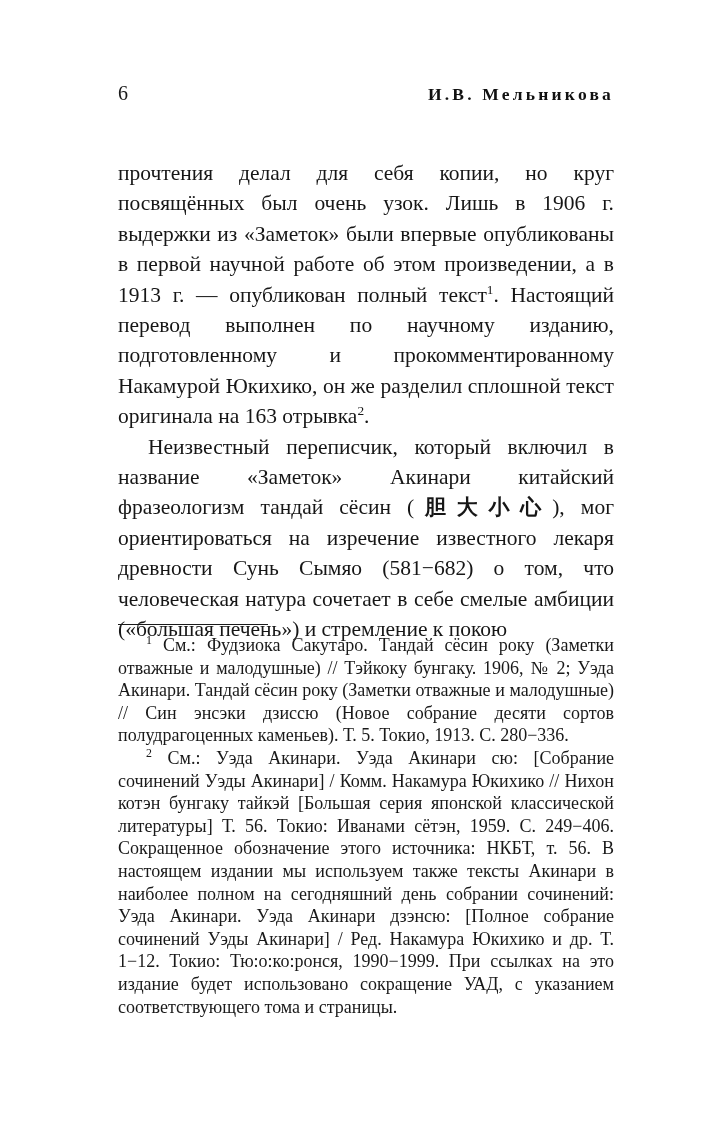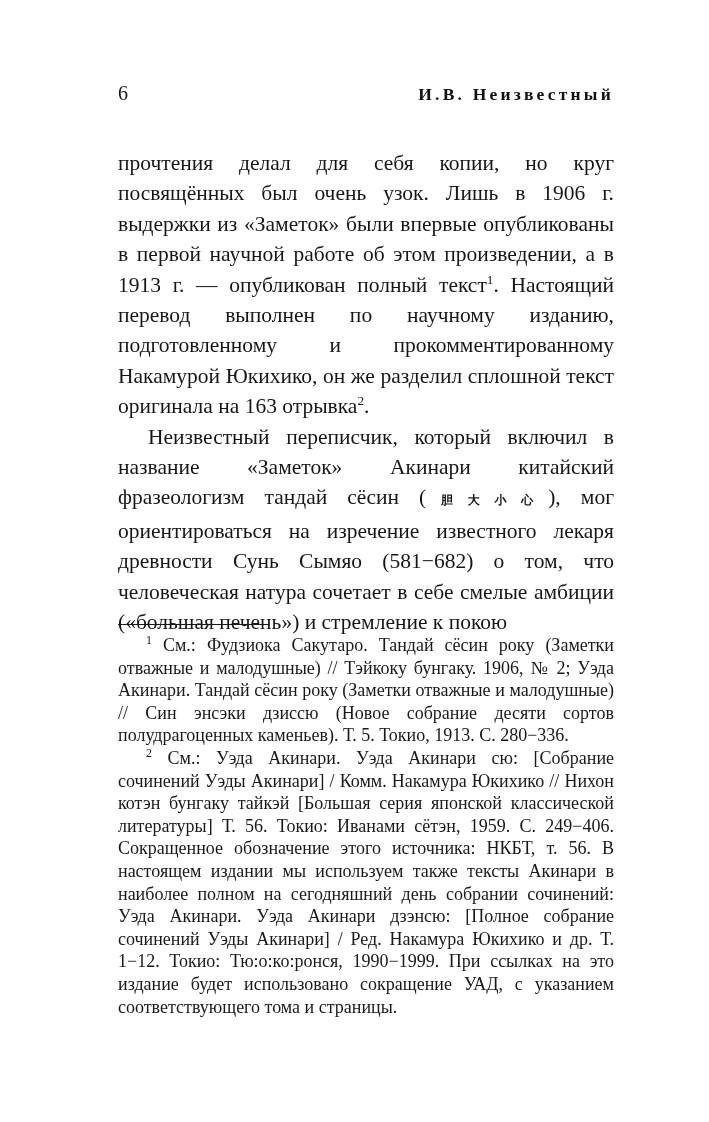--- a/index.html
+++ b/index.html
@@ -41,41 +41,41 @@
   .running-title {
     font-family: "Liberation Serif", serif;
     font-size: 17.5px;
     letter-spacing: 3.2px;
     font-weight: 700;
     color: #111111;
   }
   .body-block {
     position: absolute;
     left: 118px;
-    top: 148px;
+    top: 158px;
     width: 496px;
   }
   p.body-par {
     margin: 0;
     font-size: 21.5px;
     line-height: 30.4px;
     text-align: justify;
     text-justify: inter-word;
     hyphens: manual;
     color: #161616;
   }
   p.body-par.indented {
     text-indent: 30px;
   }
   .ital {
   }
   .cjk {
     font-family: Liberation Sans, sans-serif;
     font-weight: 700;
-    font-size: 12px;
+    font-size: 21px;
   }
   sup {
     font-size: 0.62em;
     vertical-align: super;
     line-height: 0;
   }
   .rule {
     position: absolute;
     left: 118px;
     top: 624px;
@@ -105,21 +105,21 @@
     line-height: 0;
   }
 </style>
 </head>
 <body>
 
 <div class="page">
 
   <div class="header">
     <span class="folio">6</span>
-    <span class="running-title">И.В. Неизвестный</span>
+    <span class="running-title">И.В. Мельникова</span>
   </div>
 
   <div class="body-block">
 
     <p class="body-par"><span>прочтения делал для себя копии, но круг посвящённых был очень узок. Лишь в 1906 г. выдержки из «Заметок» были впервые опубликованы в первой научной работе об этом произведении, а в 1913 г. — опубликован полный текст</span><sup>1</sup><span>. Настоящий перевод выполнен по научному изданию, подготовленному и прокомментированному Накамурой Юкихико, он же разделил сплошной текст оригинала на 163 отрывка</span><sup>2</sup><span>.</span></p>
 
     <p class="body-par indented"><span>Неизвестный переписчик, который включил в название «Заметок» Акинари китайский фразеологизм </span><span class="ital">тандай сёсин</span><span> (</span><span class="cjk">胆大小心</span><span>), мог ориентироваться на изречение известного лекаря древности Сунь Сымяо (581−682) о том, что человеческая натура сочетает в себе смелые амбиции («большая печень») и стремление к покою</span></p>
 
   </div>
 

